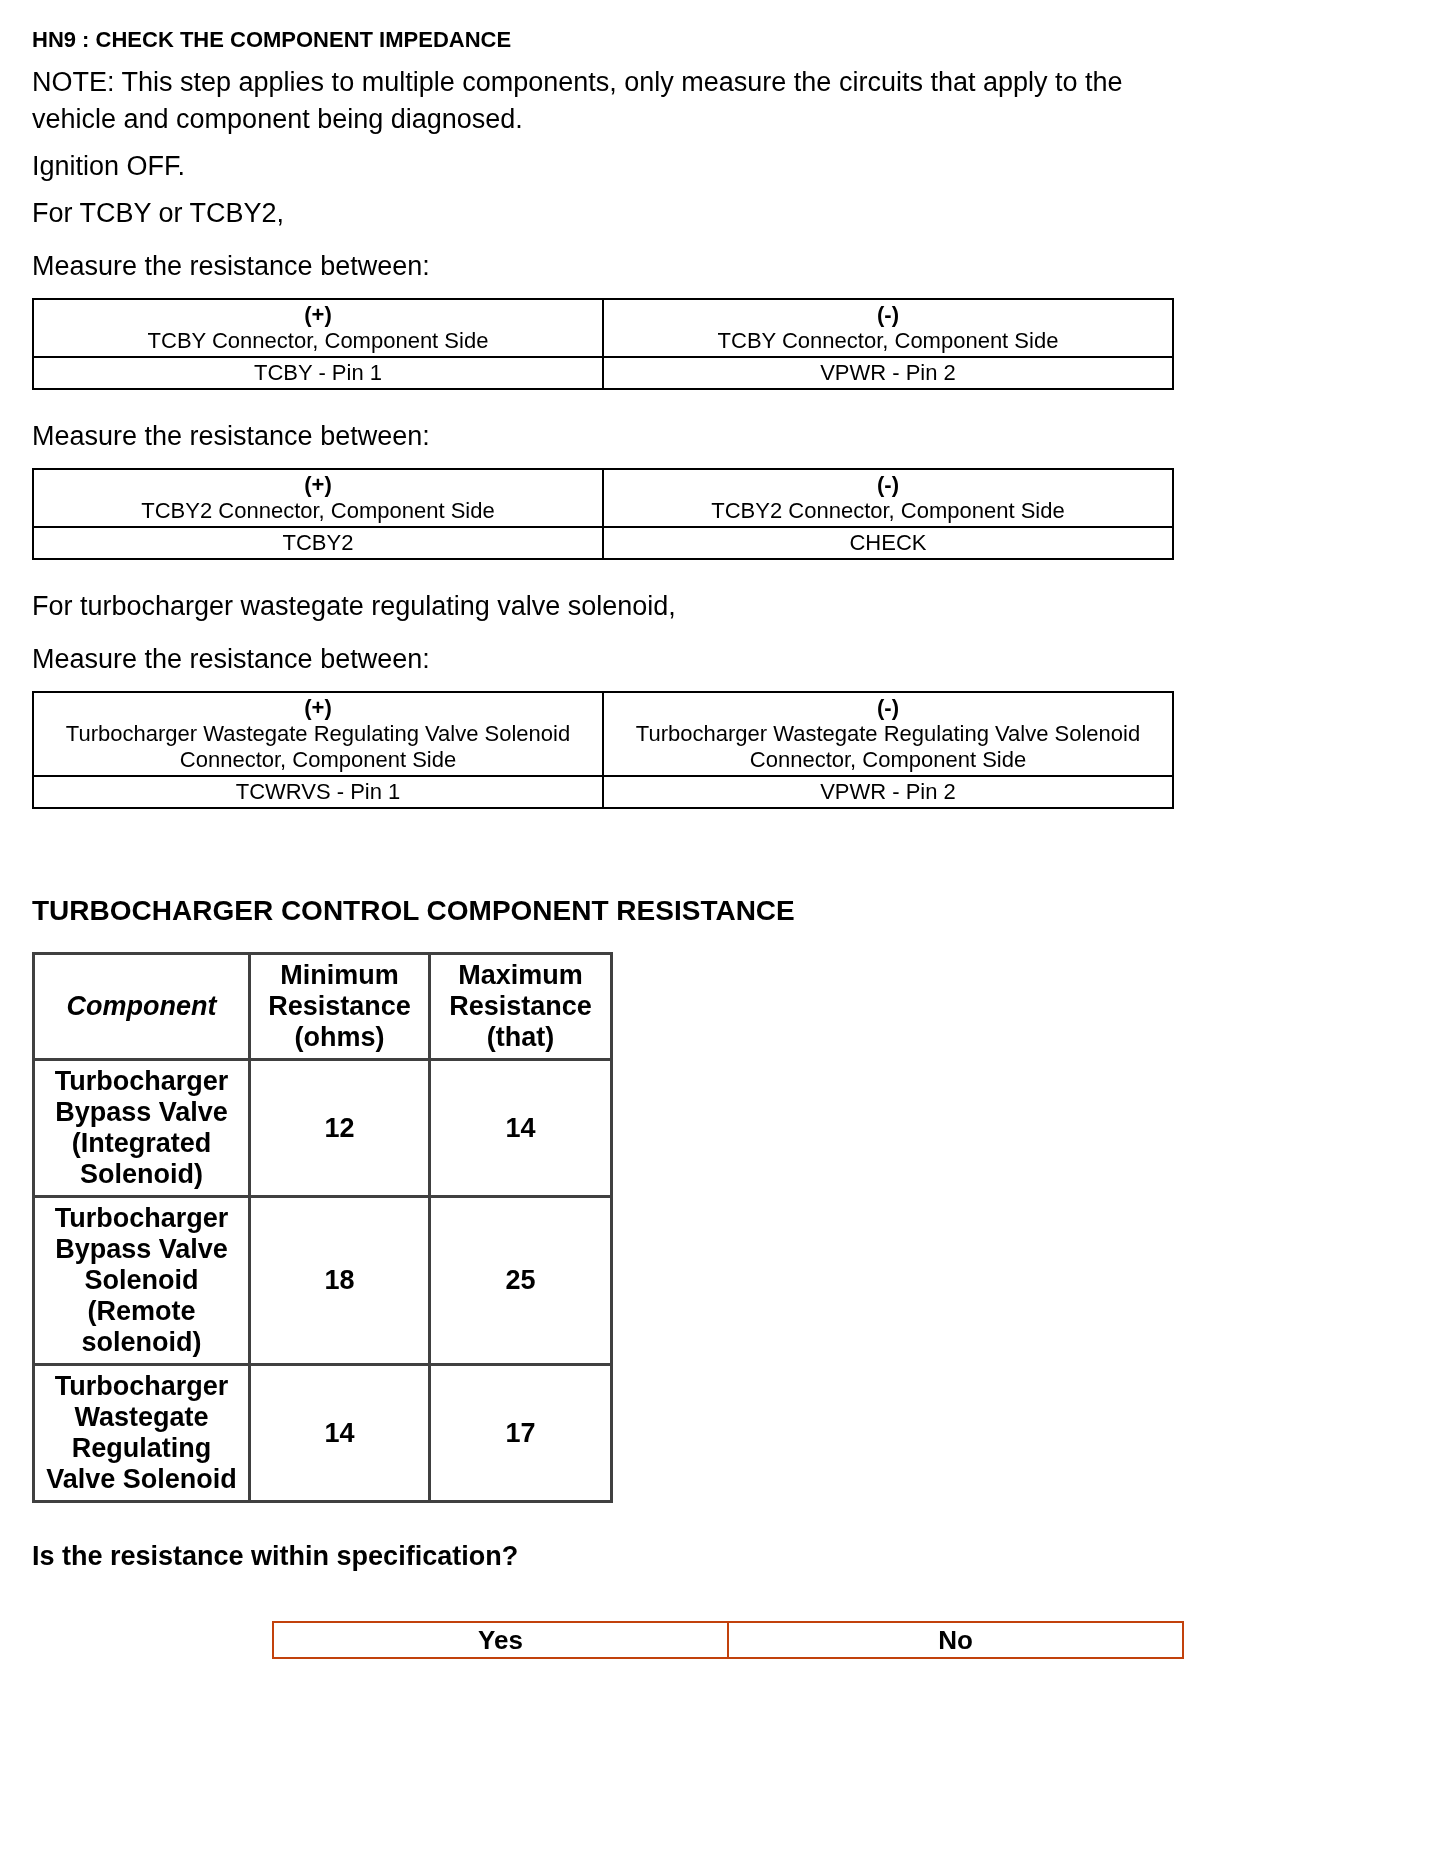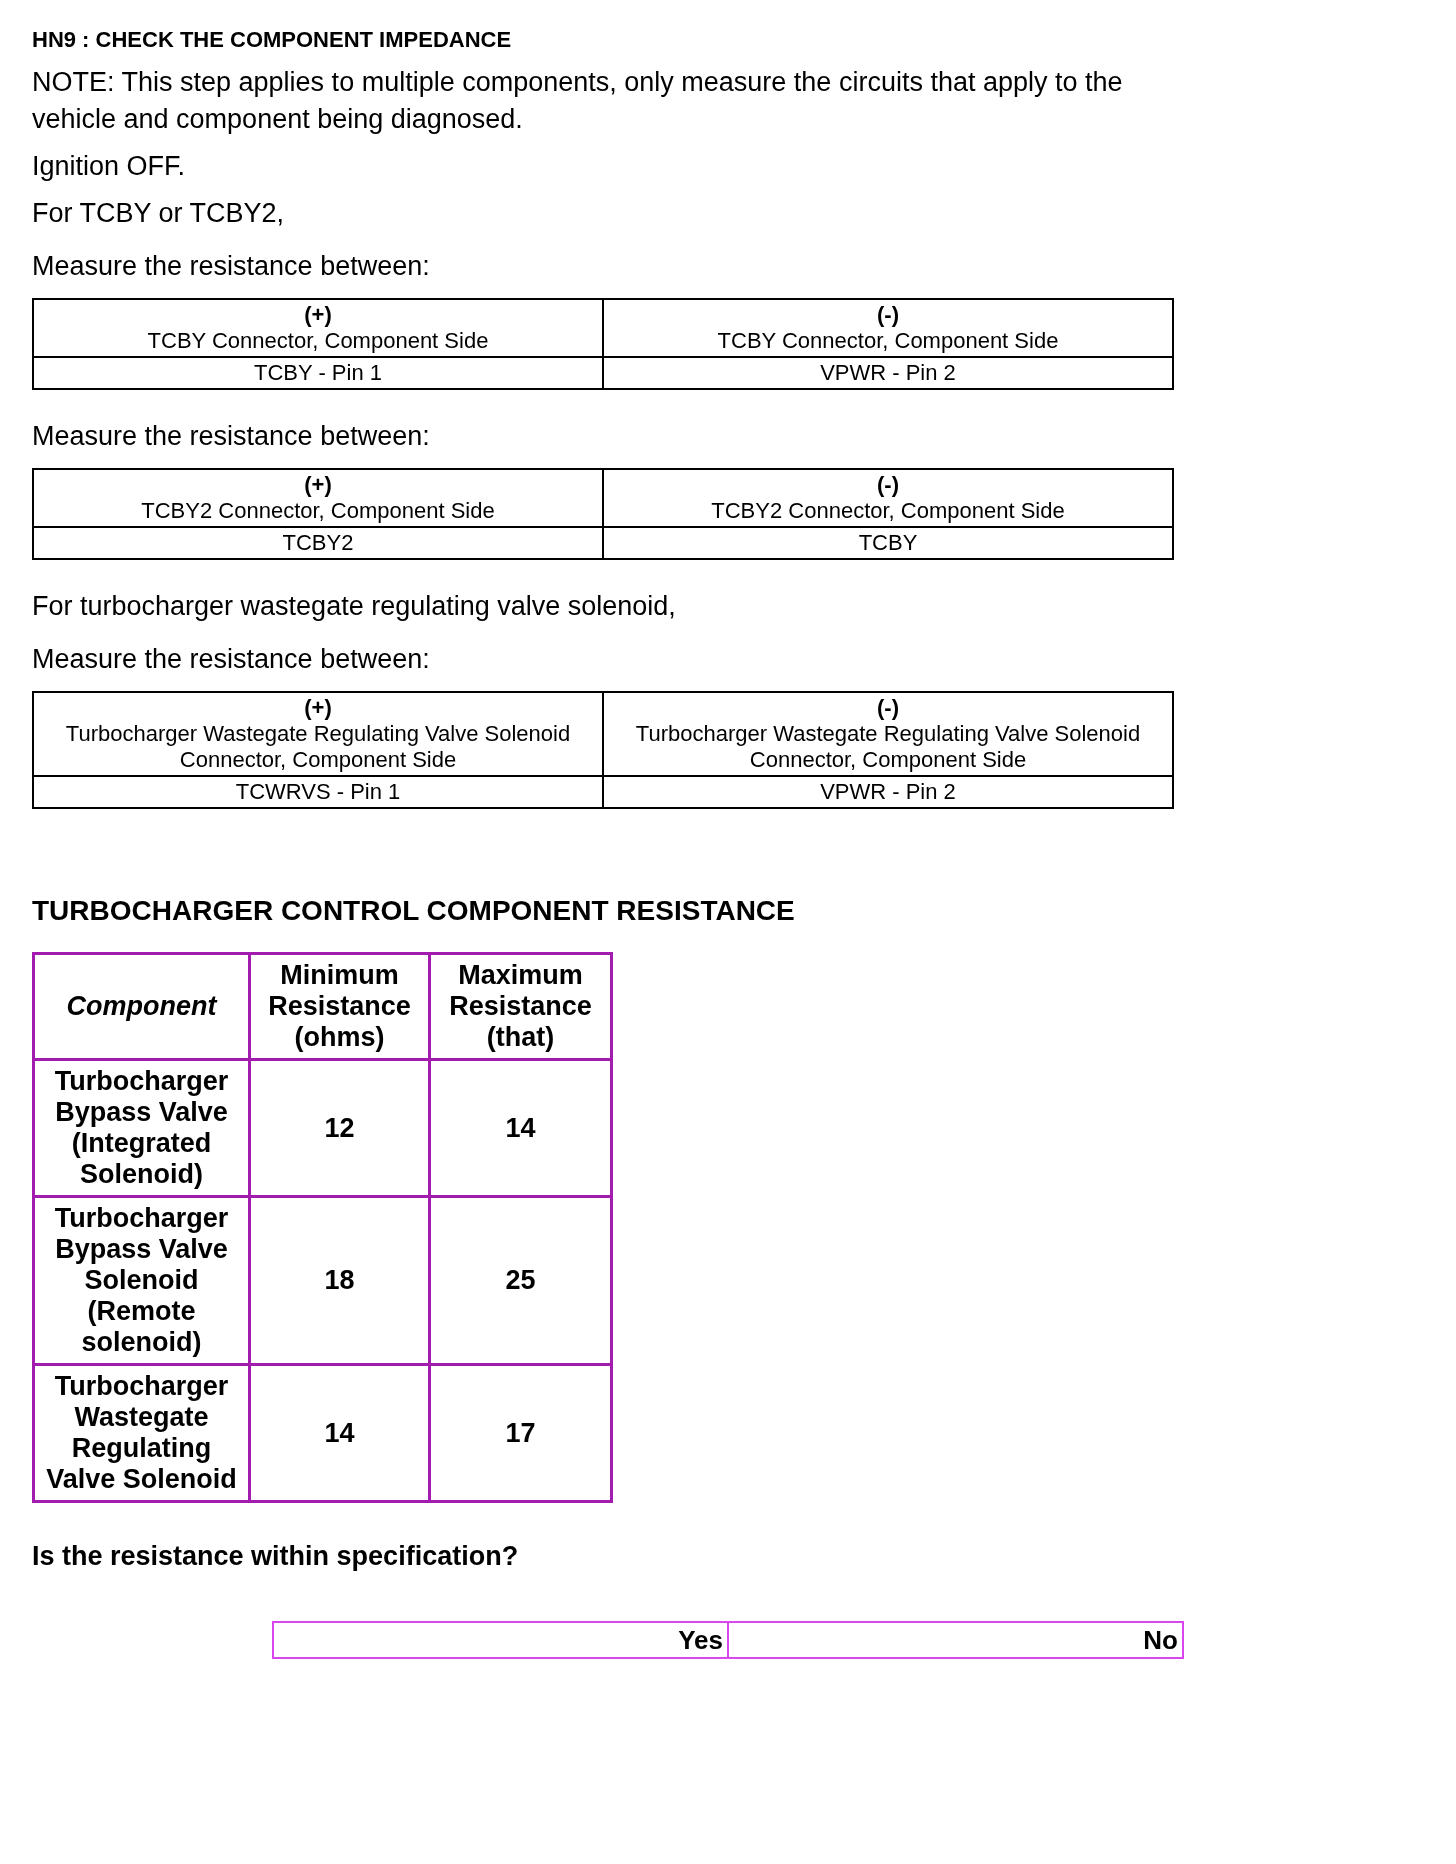--- a/index.html
+++ b/index.html
@@ -54,21 +54,21 @@
     margin-top: 85px;
   }
 
   
   table.rtable {
     border-collapse: collapse;
     margin-top: 24px;
     table-layout: fixed;
   }
   table.rtable td {
-    border: 3px solid #a21caf;
+    border: 3px solid #404040;
     font-size: 27px;
     font-weight: bold;
     line-height: 31px;
     text-align: center;
     vertical-align: middle;
     padding: 5px 4px;
   }
   .col-comp { width: 216px; font-style: italic; }
   .col-min  { width: 180px; }
   .col-max  { width: 182px; }
@@ -82,23 +82,23 @@
 
   
   table.yn-table {
     border-collapse: collapse;
     width: 912px;
     margin-left: 240px;
     margin-top: 48px;
     table-layout: fixed;
   }
   table.yn-table td {
-    border: 2px solid #d946ef;
+    border: 2px solid #c2410c;
     width: 50%;
-    text-align: right;
+    text-align: center;
     vertical-align: middle;
     font-size: 26px;
     font-weight: bold;
     line-height: 30px;
     padding: 2px 4px;
     cursor: pointer;
   }
 </style>
 </head>
 <body>
@@ -143,21 +143,21 @@
           <div class="sign">(+)</div>
           <div>TCBY2 Connector, Component Side</div>
         </td>
         <td>
           <div class="sign">(-)</div>
           <div>TCBY2 Connector, Component Side</div>
         </td>
       </tr>
       <tr>
         <td>TCBY2</td>
-        <td>TCBY</td>
+        <td>CHECK</td>
       </tr>
     </tbody>
   </table>
 
   <p class="body-text after-table">For turbocharger wastegate regulating valve solenoid,</p>
 
   <p class="body-text measure-text">Measure the resistance between:</p>
 
   <table class="mtable">
     <tbody>

